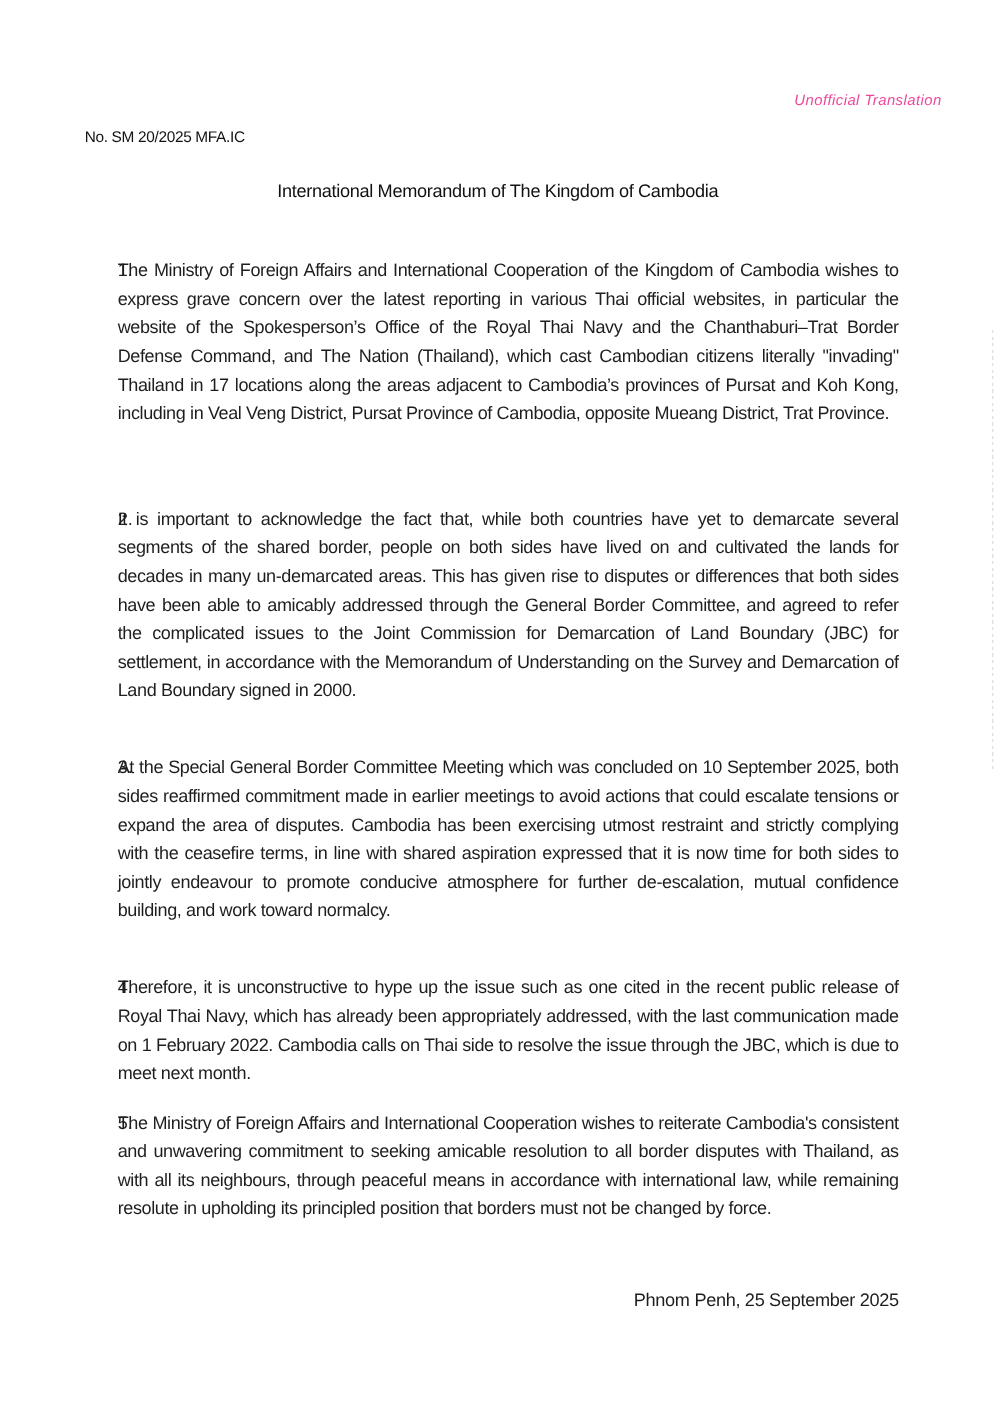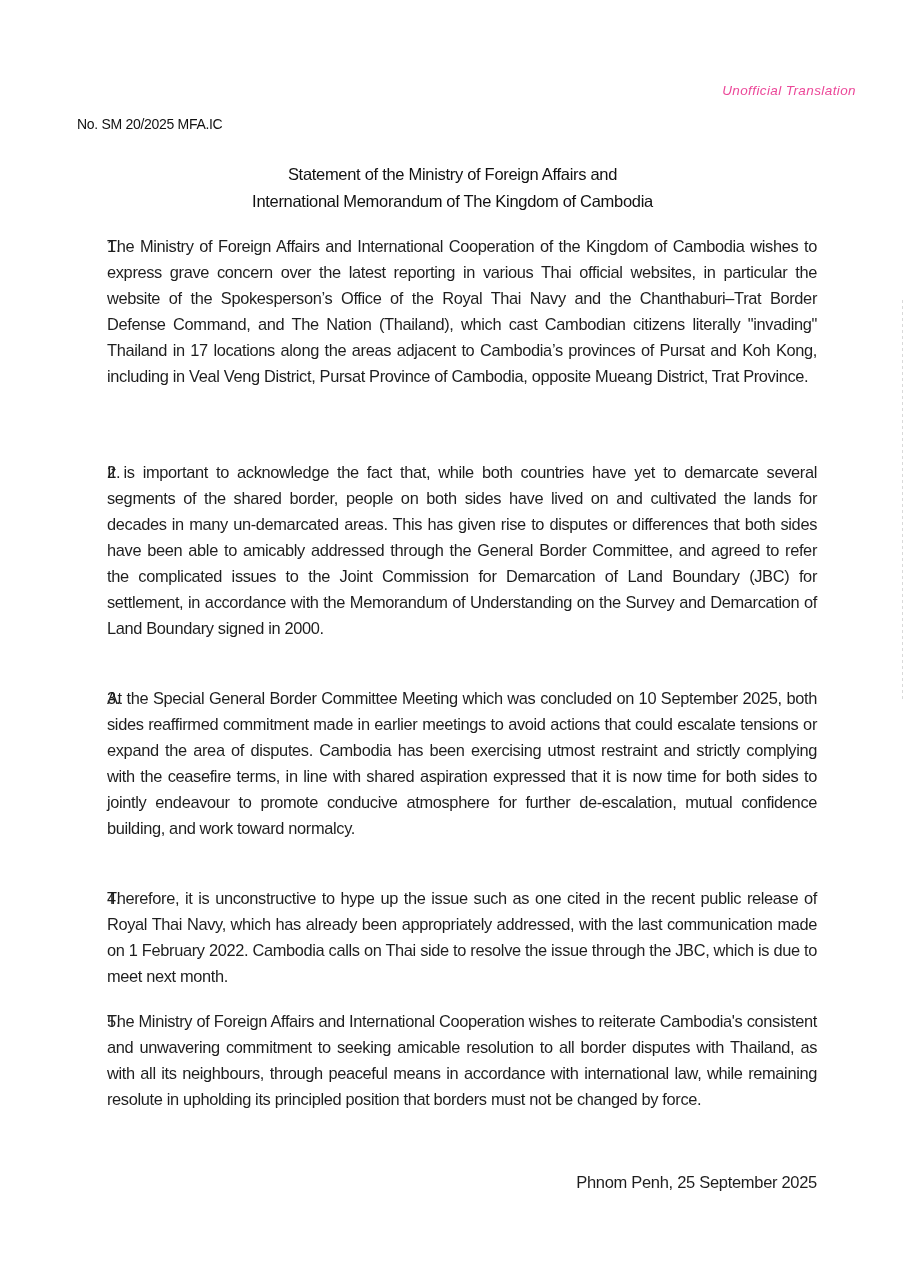--- a/index.html
+++ b/index.html
@@ -88,21 +88,20 @@
 </head>
 <body>
 
 <div class="page-edge"></div>
 
 <div class="unofficial">Unofficial Translation</div>
 
 <div class="ref-no">No. SM 20/2025 MFA.IC</div>
 
 <div class="title">
-  <div>Statement of the Ministry of Foreign Affairs and</div>
   <div>International Memorandum of The Kingdom of Cambodia</div>
 </div>
 
 <div class="para p1">
   <span class="num">1.</span>
   <div class="body">The Ministry of Foreign Affairs and International Cooperation of the Kingdom of Cambodia wishes to express grave concern over the latest reporting in various Thai official websites, in particular the website of the Spokesperson’s Office of the Royal Thai Navy and the Chanthaburi–Trat Border Defense Command, and The Nation (Thailand), which cast Cambodian citizens literally "invading" Thailand in 17 locations along the areas adjacent to Cambodia’s provinces of Pursat and Koh Kong, including in Veal Veng District, Pursat Province of Cambodia, opposite Mueang District, Trat Province.</div>
 </div>
 
 <div class="para p2">
   <span class="num">2.</span>

